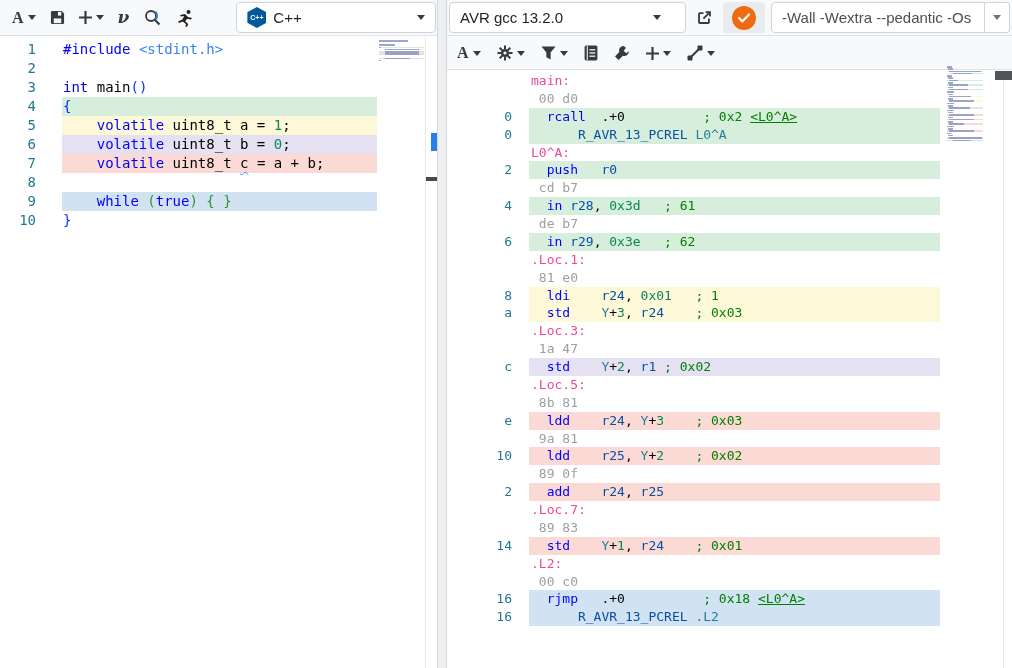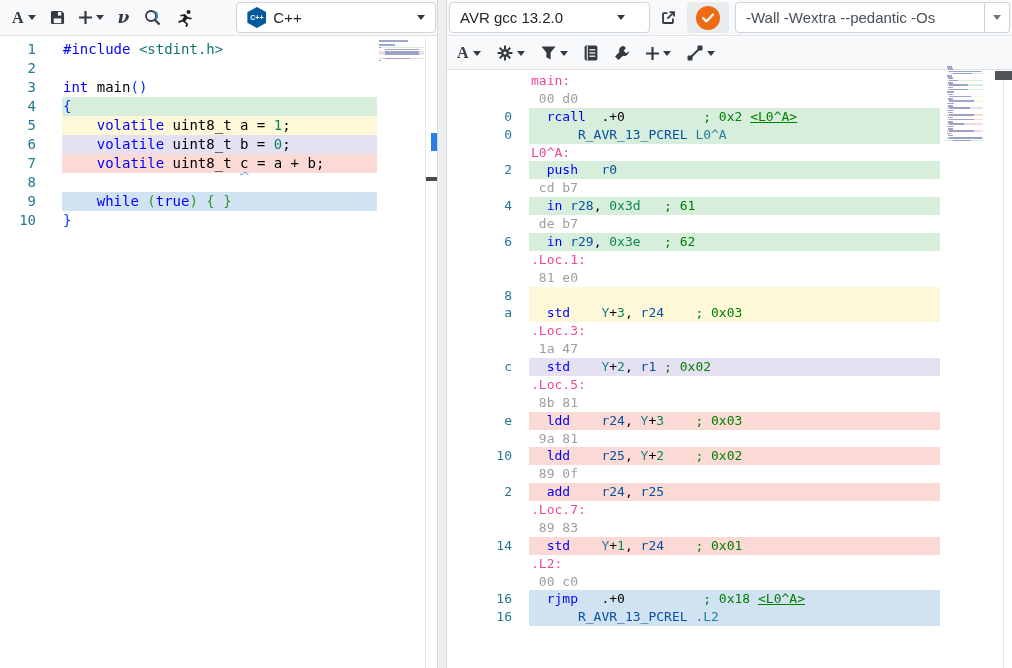--- a/index.html
+++ b/index.html
@@ -45,21 +45,21 @@
   .codespan{position:absolute;top:0;}
   .src-row .codespan{left:63px;}
   .asm-row .codespan{left:84px;}
   .hl-green{background:var(--hl-green)} .hl-yellow{background:var(--hl-yellow)}
   .hl-purple{background:var(--hl-purple)} .hl-red{background:var(--hl-red)}
   .hl-blue{background:var(--hl-blue)}
 
   
   .c-pl{color:#000}
   .c-kw{color:#0000ff}
-  .c-str{color:#0f766e}
+  .c-str{color:#3b82f6}
   .c-num{color:#098658}
   .c-br1{color:#0431fa}
   .c-br2{color:#319331}
   .c-sq{color:#000;text-decoration:underline;text-decoration-style:wavy;
         text-decoration-color:#3d8df5;text-decoration-thickness:1px;text-underline-offset:3px;}
   .c-lb{color:#ec4899}
   .c-by{color:#9e9e9e}
   .c-mn{color:#0000ff}
   .c-rg{color:#0451a5}
   .c-ry{color:#267f99}
@@ -172,21 +172,21 @@
       </div>
     </div>
 
   <div class="abs" style="left:425px;top:37px;width:1px;height:631px;background:#e8e8e8;"></div>
   <div class="abs" style="left:431px;top:133px;width:7px;height:18px;background:#2b7de9;"></div>
   <div class="abs" style="left:426px;top:177px;width:11px;height:4px;background:#4a4a4a;"></div>
 
   <div class="splitter"></div>
 
   <div class="abs toolbar" style="left:447px;top:0;width:565px;height:36px;padding:0 2px;gap:6px;">
-    <div class="select" style="width:201px;">
+    <div class="select" style="width:237px;">
       <span>AVR gcc 13.2.0</span>
       <span class="grow"></span>
       <svg class="caret" style="margin-right:14px;" viewBox="0 0 8 5">
           <path d="M0 0h8L4 5z" fill="#343a40"></path>
         </svg>
     </div>
     <button class="tb-btn" style="padding:4px;">
       <svg width="17" height="17" viewBox="0 0 16 16">
         <path d="M2 4.5A1.5 1.5 0 0 1 3.5 3H7v1.7H3.7v7.6h7.6V9H13v3.5a1.5 1.5 0 0 1-1.5 1.5h-8A1.5 1.5 0 0 1 2 12.5z" fill="#343a40"></path>
         <path d="M9 2h5v5h-1.7V4.9L7.6 9.6 6.4 8.4l4.7-4.7H9z" fill="#343a40"></path>
@@ -283,21 +283,21 @@
       <div class="code-row asm-row"><span class="addr">0</span><span class="hlbar hl-green"></span><span class="codespan"><span class="c-pl">  </span><span class="c-mn">rcall</span><span class="c-pl">  .+0          </span><span class="c-cm">; 0x2 </span><span class="c-lk">&lt;L0^A&gt;</span></span></div>
       <div class="code-row asm-row"><span class="addr">0</span><span class="hlbar hl-green"></span><span class="codespan"><span class="c-rl">      R_AVR_13_PCREL </span><span class="c-ry">L0^A</span></span></div>
       <div class="code-row asm-row"><span class="addr"></span><span class="codespan"><span class="c-lb">L0^A:</span></span></div>
       <div class="code-row asm-row"><span class="addr">2</span><span class="hlbar hl-green"></span><span class="codespan"><span class="c-pl">  </span><span class="c-mn">push</span><span class="c-pl">   </span><span class="c-rg">r0</span></span></div>
       <div class="code-row asm-row"><span class="addr"></span><span class="codespan"><span class="c-by"> cd b7</span></span></div>
       <div class="code-row asm-row"><span class="addr">4</span><span class="hlbar hl-green"></span><span class="codespan"><span class="c-pl">  </span><span class="c-mn">in</span><span class="c-pl"> </span><span class="c-rg">r28</span><span class="c-pl">, </span><span class="c-num">0x3d</span><span class="c-pl">   </span><span class="c-cm">; 61</span></span></div>
       <div class="code-row asm-row"><span class="addr"></span><span class="codespan"><span class="c-by"> de b7</span></span></div>
       <div class="code-row asm-row"><span class="addr">6</span><span class="hlbar hl-green"></span><span class="codespan"><span class="c-pl">  </span><span class="c-mn">in</span><span class="c-pl"> </span><span class="c-rg">r29</span><span class="c-pl">, </span><span class="c-num">0x3e</span><span class="c-pl">   </span><span class="c-cm">; 62</span></span></div>
       <div class="code-row asm-row"><span class="addr"></span><span class="codespan"><span class="c-lb">.Loc.1:</span></span></div>
       <div class="code-row asm-row"><span class="addr"></span><span class="codespan"><span class="c-by"> 81 e0</span></span></div>
-      <div class="code-row asm-row"><span class="addr">8</span><span class="hlbar hl-yellow"></span></div>
+      <div class="code-row asm-row"><span class="addr">8</span><span class="hlbar hl-yellow"></span><span class="codespan"><span class="c-pl">  </span><span class="c-mn">ldi</span><span class="c-pl">    </span><span class="c-rg">r24</span><span class="c-pl">, </span><span class="c-num">0x01</span><span class="c-pl">   </span><span class="c-cm">; 1</span></span></div>
       <div class="code-row asm-row"><span class="addr">a</span><span class="hlbar hl-yellow"></span><span class="codespan"><span class="c-pl">  </span><span class="c-mn">std</span><span class="c-pl">    </span><span class="c-ry">Y</span><span class="c-pl">+</span><span class="c-num">3</span><span class="c-pl">, </span><span class="c-rg">r24</span><span class="c-pl">    </span><span class="c-cm">; 0x03</span></span></div>
       <div class="code-row asm-row"><span class="addr"></span><span class="codespan"><span class="c-lb">.Loc.3:</span></span></div>
       <div class="code-row asm-row"><span class="addr"></span><span class="codespan"><span class="c-by"> 1a 47</span></span></div>
       <div class="code-row asm-row"><span class="addr">c</span><span class="hlbar hl-purple"></span><span class="codespan"><span class="c-pl">  </span><span class="c-mn">std</span><span class="c-pl">    </span><span class="c-ry">Y</span><span class="c-pl">+</span><span class="c-num">2</span><span class="c-pl">, </span><span class="c-rg">r1</span><span class="c-pl"> </span><span class="c-cm">; 0x02</span></span></div>
       <div class="code-row asm-row"><span class="addr"></span><span class="codespan"><span class="c-lb">.Loc.5:</span></span></div>
       <div class="code-row asm-row"><span class="addr"></span><span class="codespan"><span class="c-by"> 8b 81</span></span></div>
       <div class="code-row asm-row"><span class="addr">e</span><span class="hlbar hl-red"></span><span class="codespan"><span class="c-pl">  </span><span class="c-mn">ldd</span><span class="c-pl">    </span><span class="c-rg">r24</span><span class="c-pl">, </span><span class="c-ry">Y</span><span class="c-pl">+</span><span class="c-num">3</span><span class="c-pl">    </span><span class="c-cm">; 0x03</span></span></div>
       <div class="code-row asm-row"><span class="addr"></span><span class="codespan"><span class="c-by"> 9a 81</span></span></div>
       <div class="code-row asm-row"><span class="addr">10</span><span class="hlbar hl-red"></span><span class="codespan"><span class="c-pl">  </span><span class="c-mn">ldd</span><span class="c-pl">    </span><span class="c-rg">r25</span><span class="c-pl">, </span><span class="c-ry">Y</span><span class="c-pl">+</span><span class="c-num">2</span><span class="c-pl">    </span><span class="c-cm">; 0x02</span></span></div>
       <div class="code-row asm-row"><span class="addr"></span><span class="codespan"><span class="c-by"> 89 0f</span></span></div>

